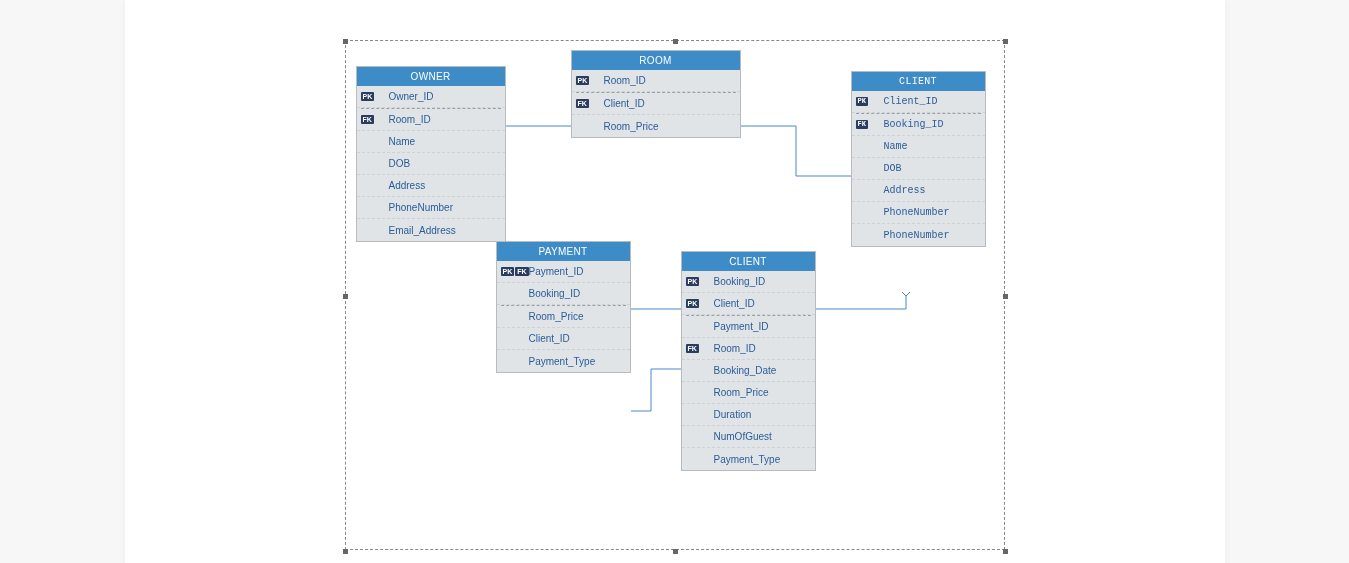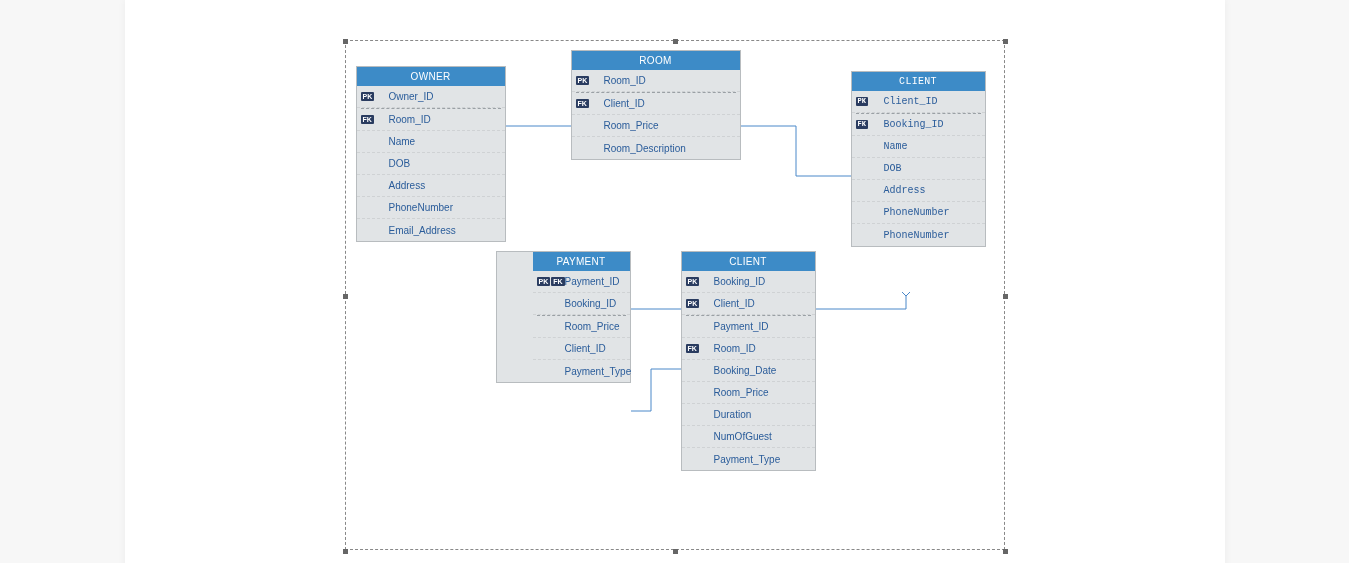--- a/index.html
+++ b/index.html
@@ -200,24 +200,20 @@
         <div class="attr-row">
           <div class="key-col">
             <span class="key">FK</span>
           </div>
           <div class="attr-name">Client_ID</div>
         </div>
         <div class="attr-row">
           <div class="key-col"></div>
           <div class="attr-name">Room_Price</div>
         </div>
-        <div class="attr-row">
-          <div class="key-col"></div>
-          <div class="attr-name">Room_Description</div>
-        </div>
       </div>
       <div class="entity" style="left: 505px; top: 30px; width: 135px; font-family: Liberation Mono, monospace;">
         <div class="entity-header">CLIENT</div>
         <div class="attr-row">
           <div class="key-col">
             <span class="key">PK</span>
           </div>
           <div class="attr-name">Client_ID</div>
         </div>
         <div class="divider"></div>
@@ -241,21 +237,21 @@
         </div>
         <div class="attr-row">
           <div class="key-col"></div>
           <div class="attr-name">PhoneNumber</div>
         </div>
         <div class="attr-row">
           <div class="key-col"></div>
           <div class="attr-name">PhoneNumber</div>
         </div>
       </div>
-      <div class="entity" style="left: 150px; top: 210px; width: 135px; padding-left: 36px;">
+      <div class="entity" style="left: 150px; top: 200px; width: 135px;">
         <div class="entity-header">PAYMENT</div>
         <div class="attr-row">
           <div class="key-col">
             <span class="key">PK</span>
             <span class="key">FK</span>
           </div>
           <div class="attr-name">Payment_ID</div>
         </div>
         <div class="attr-row">
           <div class="key-col"></div>

